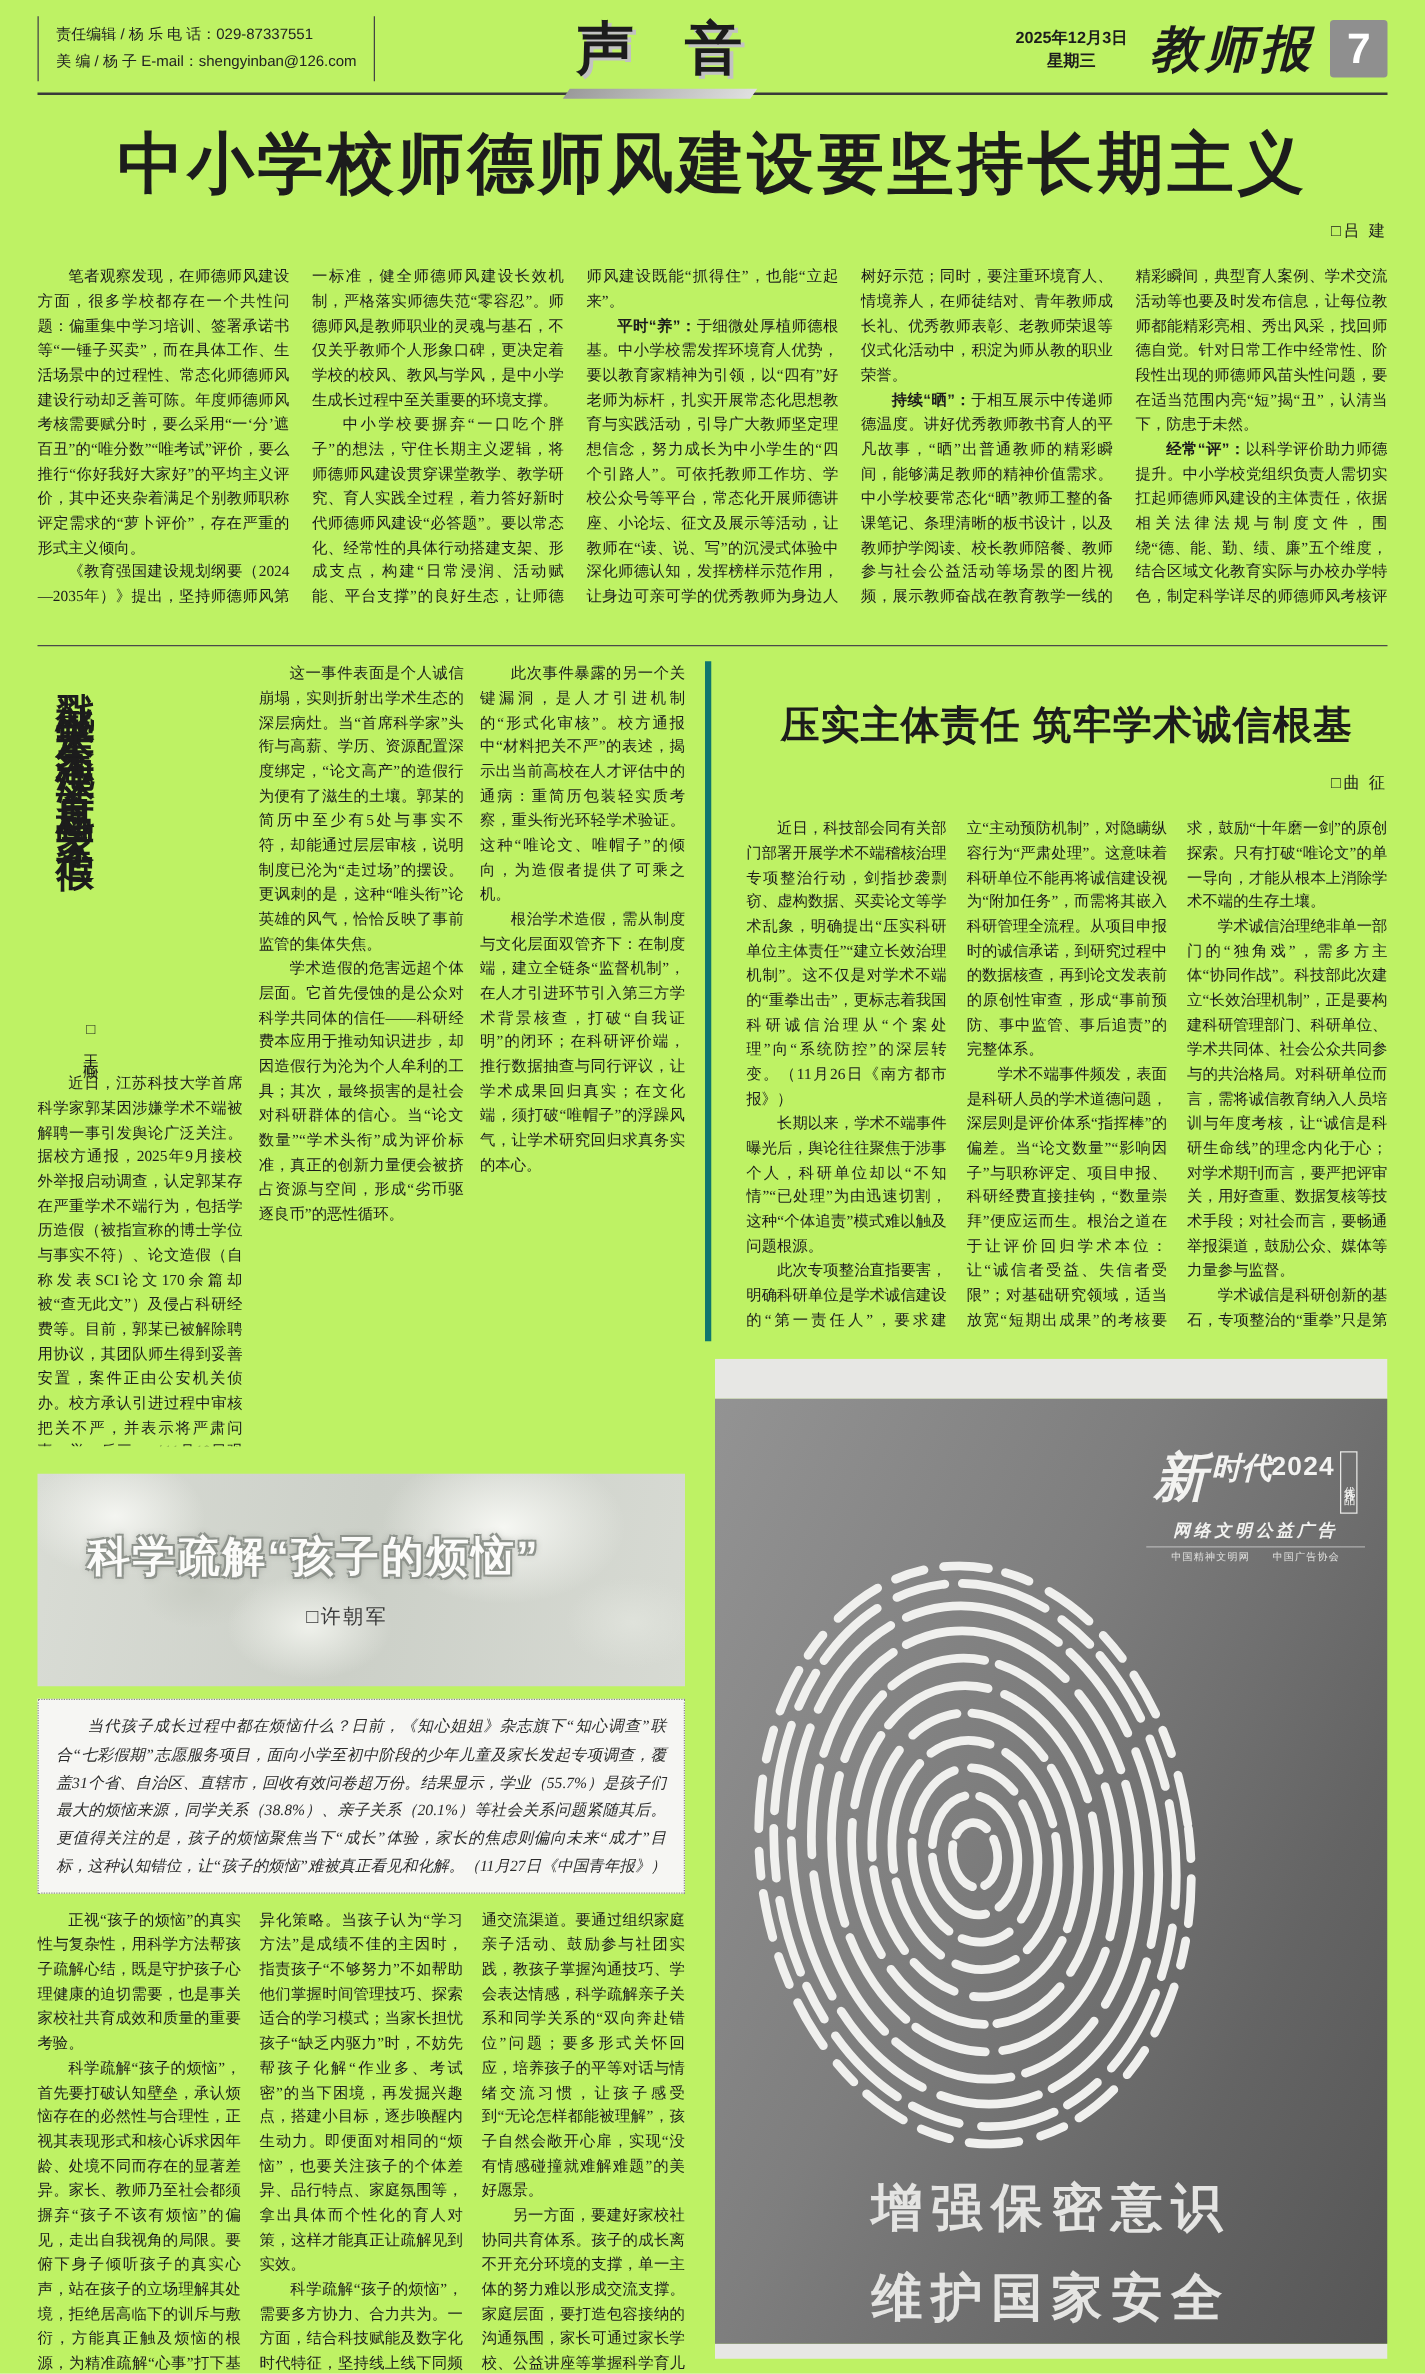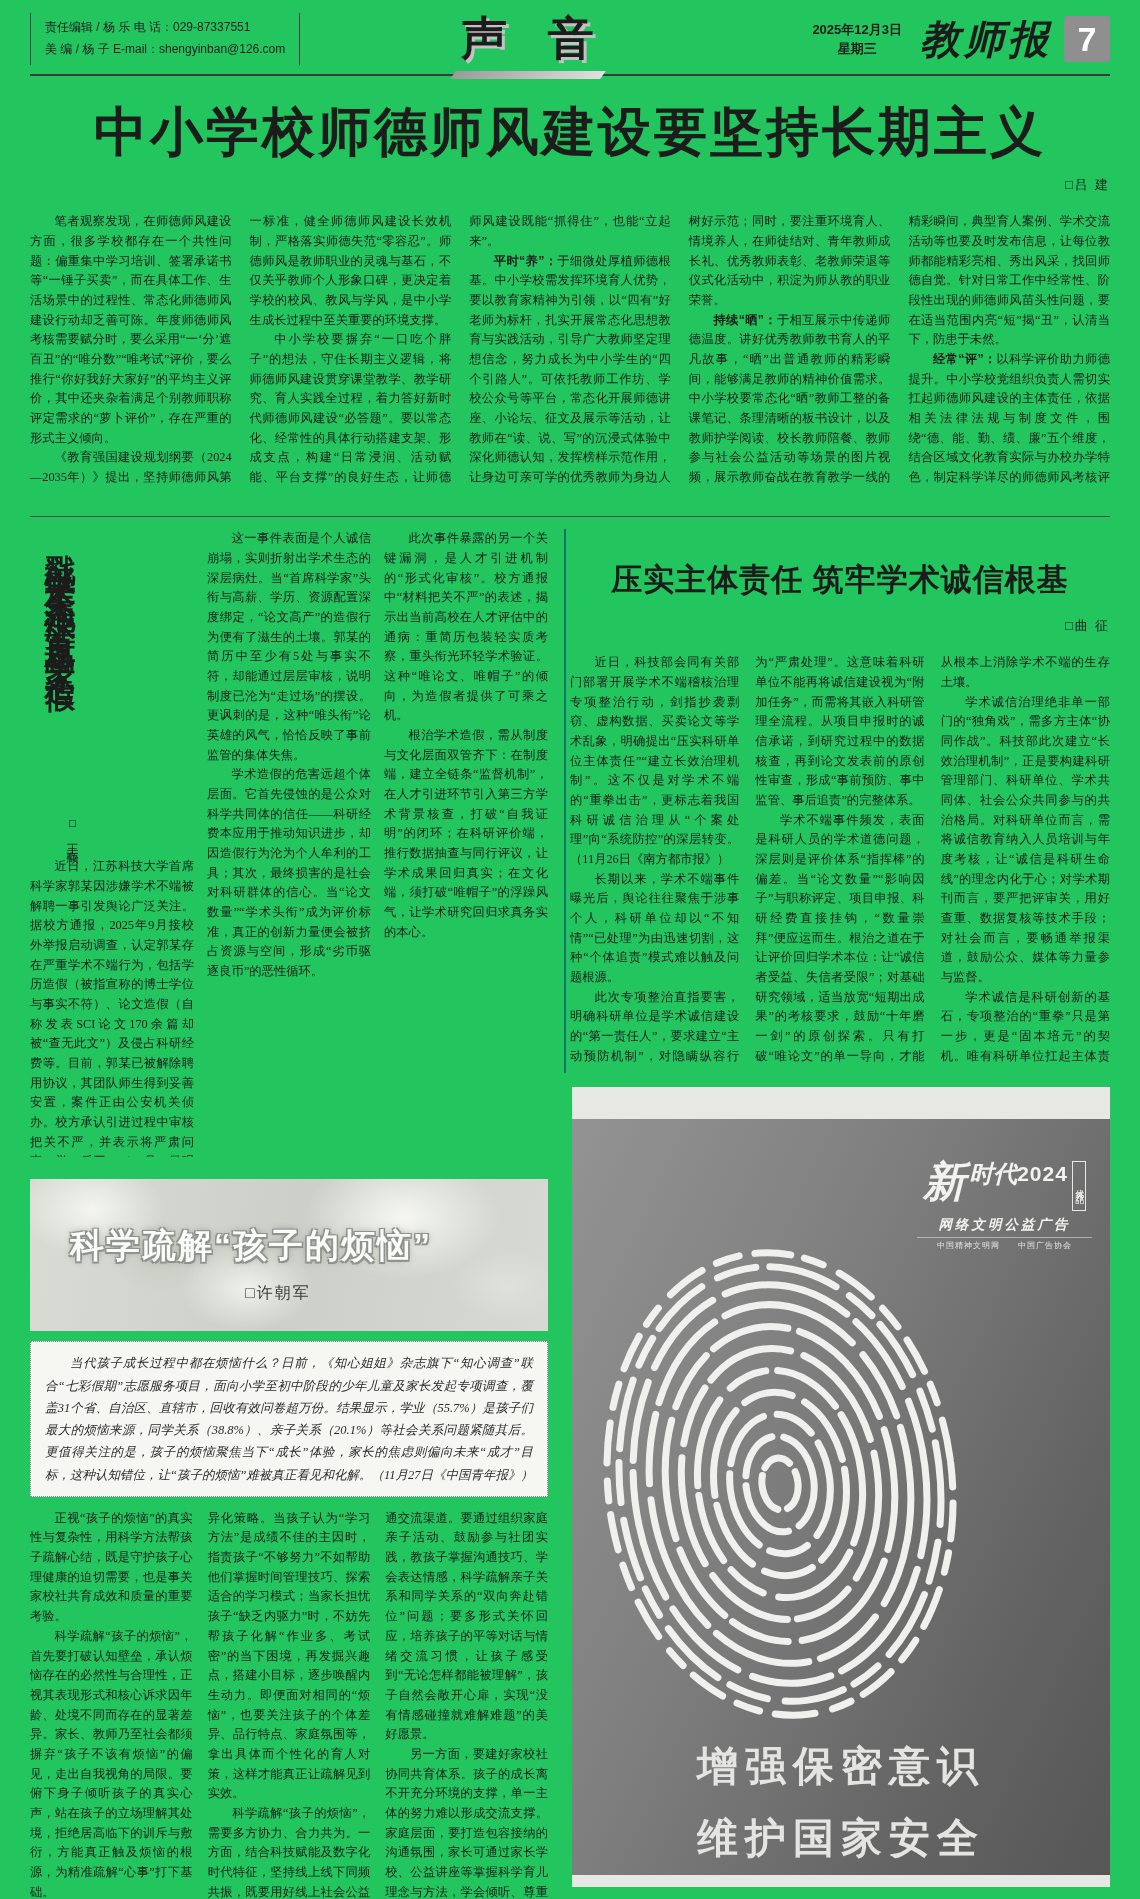--- a/index.html
+++ b/index.html
@@ -1,16 +1,16 @@
 <!DOCTYPE html>
 <html><head>
 <meta charset="utf-8">
 <style>
   html,body{margin:0;padding:0;background:#f2f2f0;}
-  .page{position:relative;width:1140px;height:1899px;margin:0 auto;background:#22c55e;
+  .page{position:relative;width:1140px;height:1899px;margin:0 auto;background:#bef264;
         box-sizing:border-box;padding:10px 30px 0 30px;overflow:hidden;
         font-family:"Liberation Serif","DejaVu Serif",serif;color:#1c1c1c;}
   
   .hdr{display:flex;align-items:center;height:58px;}
   .hdr-editors{border-left:1.5px solid #444;border-right:1.5px solid #444;
         padding:4px 14px;font-size:12px;line-height:1.8;color:#222;
         font-family:"Liberation Sans","DejaVu Sans",sans-serif;white-space:nowrap;}
   .hdr-sp{flex:1;}
   .sec-title{position:relative;font-size:46px;font-weight:900;letter-spacing:14px;
         font-family:"Liberation Sans","DejaVu Sans",sans-serif;
@@ -39,26 +39,26 @@
   .left-stack{width:518px;flex:0 0 518px;}
   .right-stack{flex:1;min-width:0;}
   .ml-art{display:flex;gap:13px;height:628px;overflow:hidden;}
   .ml-col{flex:1;overflow:hidden;font-size:12.3px;line-height:1.6;text-align:justify;}
   .ml-col .para{text-indent:2em;margin:0;}
   .v-head{height:318px;display:flex;justify-content:center;writing-mode:vertical-rl;
         margin-bottom:10px;}
   .v-head .vh-line{font-size:31px;font-weight:900;letter-spacing:8px;
         font-family:"Liberation Sans","DejaVu Sans",sans-serif;margin:0 5px;}
   .v-head .vh-by{font-size:12px;font-weight:normal;letter-spacing:4px;padding-top:150px;margin:0 8px;}
-  .mr-art{border-left:2px solid #0f766e;padding-left:4px;padding-top:30px;}
+  .mr-art{border-left:5px solid #0f766e;padding-left:28px;padding-top:30px;}
   .mr-headline{text-align:center;font-size:31px;font-weight:900;letter-spacing:1px;
         font-family:"Liberation Sans","DejaVu Sans",sans-serif;}
   .mr-cols{column-count:3;column-gap:16px;height:420px;margin-top:6px;}
   
-  .photo{position:relative;margin-top:22px;height:152px;overflow:hidden;
+  .photo{position:relative;margin-top:22px;height:170px;overflow:hidden;
       background:
         radial-gradient(ellipse 120px 80px at 12% 20%, #f4f5f1 0%, rgba(244,245,241,0) 60%),
         radial-gradient(ellipse 110px 70px at 42% 72%, #eff1eb 0%, rgba(239,241,235,0) 60%),
         radial-gradient(ellipse 150px 95px at 72% 25%, #f6f7f3 0%, rgba(246,247,243,0) 65%),
         radial-gradient(ellipse 90px 60px at 92% 70%, #dfe2db 0%, rgba(223,226,219,0) 60%),
         radial-gradient(ellipse 80px 50px at 25% 55%, #c9cdc4 0%, rgba(201,205,196,0) 60%),
         linear-gradient(100deg,#d9dcd5,#ccd0c8 50%,#d7dad3);}
   .photo-title{position:absolute;left:40px;top:44px;font-size:34px;font-weight:900;
         letter-spacing:2px;color:#fbfbf9;font-family:"Liberation Sans","DejaVu Sans",sans-serif;
         text-shadow:-1.5px -1.5px 0 #8e938c,1.5px -1.5px 0 #8e938c,-1.5px 1.5px 0 #8e938c,

